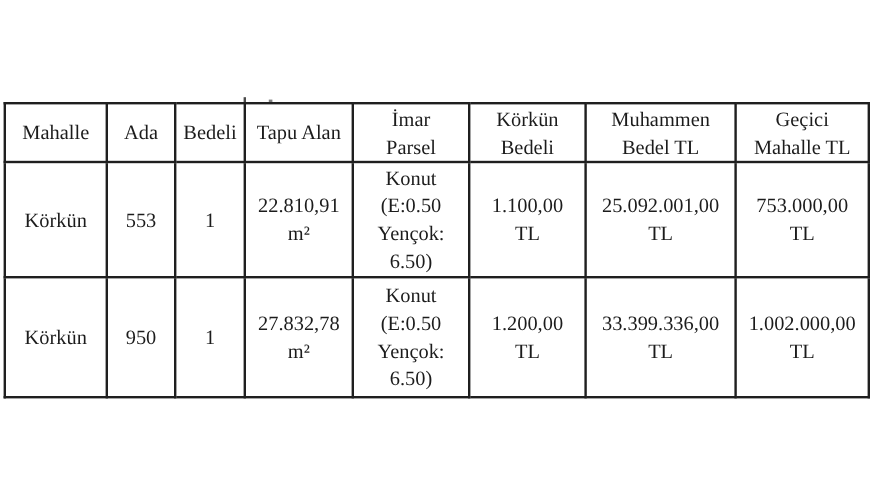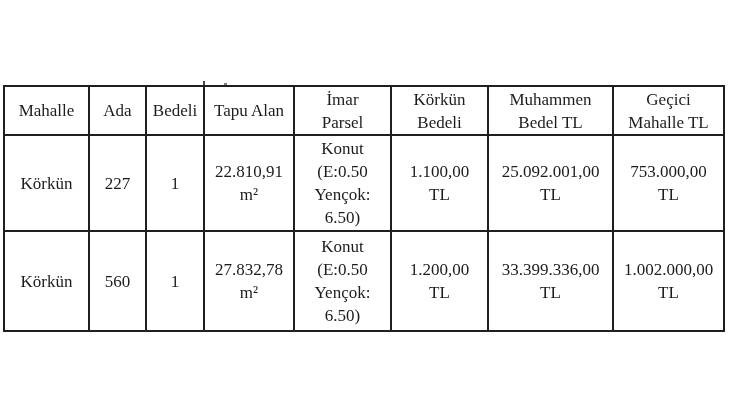--- a/index.html
+++ b/index.html
@@ -80,38 +80,38 @@
 Bedeli</th>
         <th>Muhammen
 Bedel TL</th>
         <th>Geçici
 Mahalle TL</th>
       </tr>
     </thead>
     <tbody>
       <tr class="row-0">
         <td>Körkün</td>
-        <td>227</td>
+        <td>553</td>
         <td>1</td>
         <td>22.810,91
 m²</td>
         <td>Konut
 (E:0.50
 Yençok:
 6.50)</td>
         <td>1.100,00
 TL</td>
         <td>25.092.001,00
 TL</td>
         <td>753.000,00
 TL</td>
       </tr>
       <tr class="row-1">
         <td>Körkün</td>
-        <td>560</td>
+        <td>950</td>
         <td>1</td>
         <td>27.832,78
 m²</td>
         <td>Konut
 (E:0.50
 Yençok:
 6.50)</td>
         <td>1.200,00
 TL</td>
         <td>33.399.336,00

